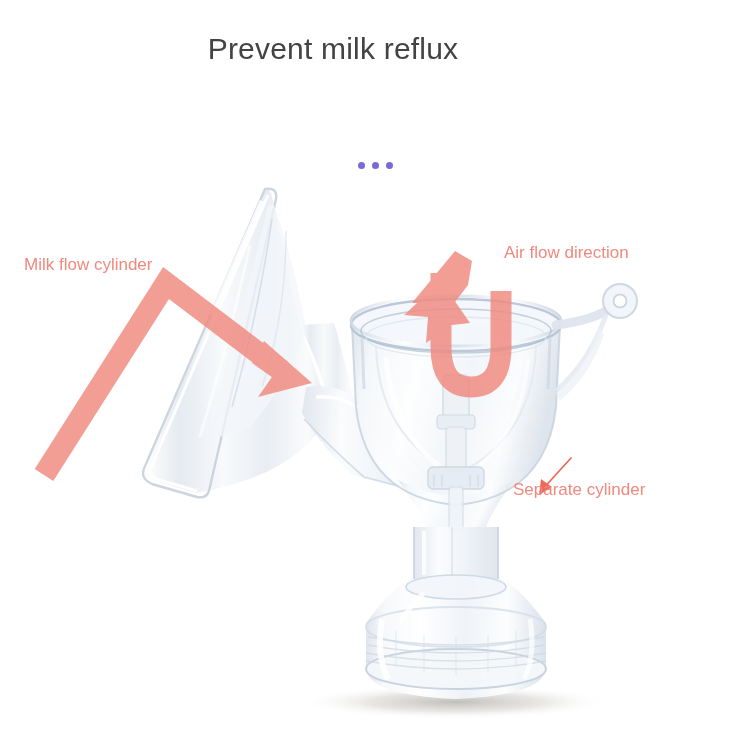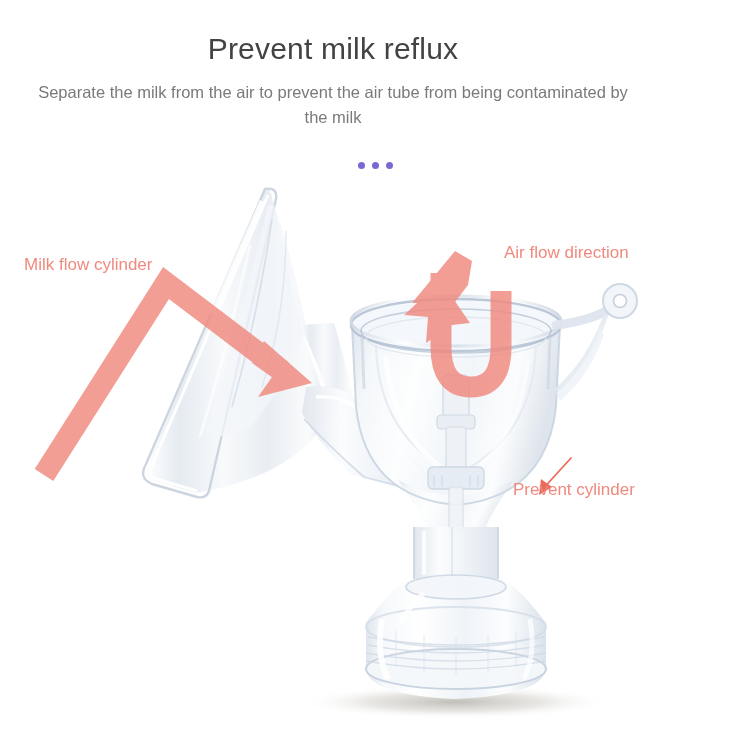--- a/index.html
+++ b/index.html
@@ -96,21 +96,20 @@
     pointer-events: none;
   }
 </style>
 </head>
 <body>
 
 <div id="page">
 
   <div id="header">
     <h1 id="page-title">Prevent milk reflux</h1>
-    <p id="page-subtitle">Separate the milk from the air to prevent the air tube from being contaminated by the milk</p>
   </div>
 
   <div id="dots-group">
     <span class="dot"></span>
     <span class="dot"></span>
     <span class="dot"></span>
   </div>
 
   <div id="product-stage">
     <svg id="product-svg" width="750" height="545" viewBox="0 0 750 545">
@@ -290,15 +289,15 @@
         <path d="M 571,283 L 541,316" fill="none" stroke="#ec6a5c" stroke-width="1.8" stroke-linecap="round"></path>
         <path d="M 539,320 L 541,304 L 552,312 Z" fill="#ec6a5c"></path>
       </g>
     </svg>
   </div>
 
   <div class="annotation" id="label-milk-flow">Milk flow cylinder</div>
 
   <div class="annotation" id="label-air-flow">Air flow direction</div>
 
-  <div class="annotation" id="label-silicone">Prevent cylinder</div>
+  <div class="annotation" id="label-silicone">Separate cylinder</div>
 
 </div>
 
 </body></html>

